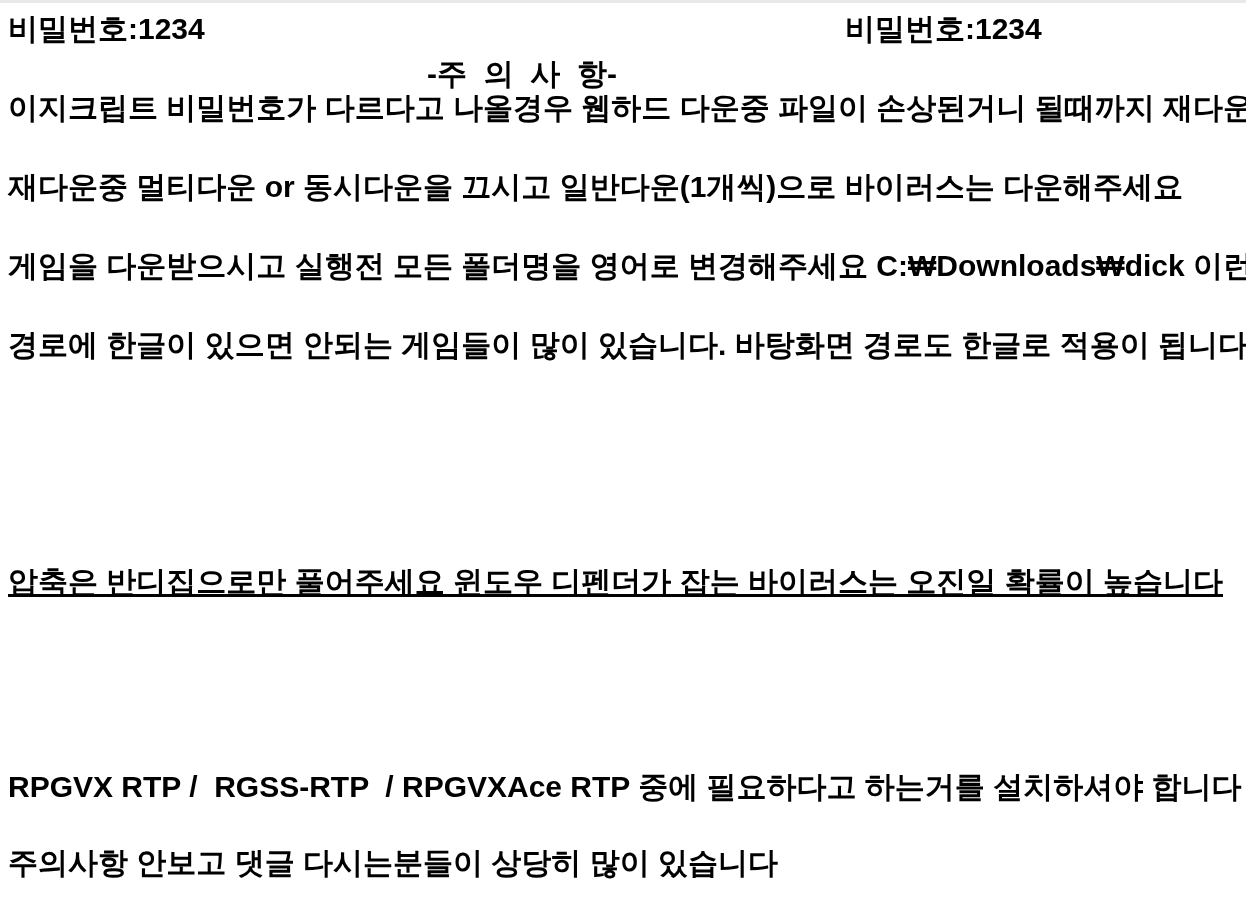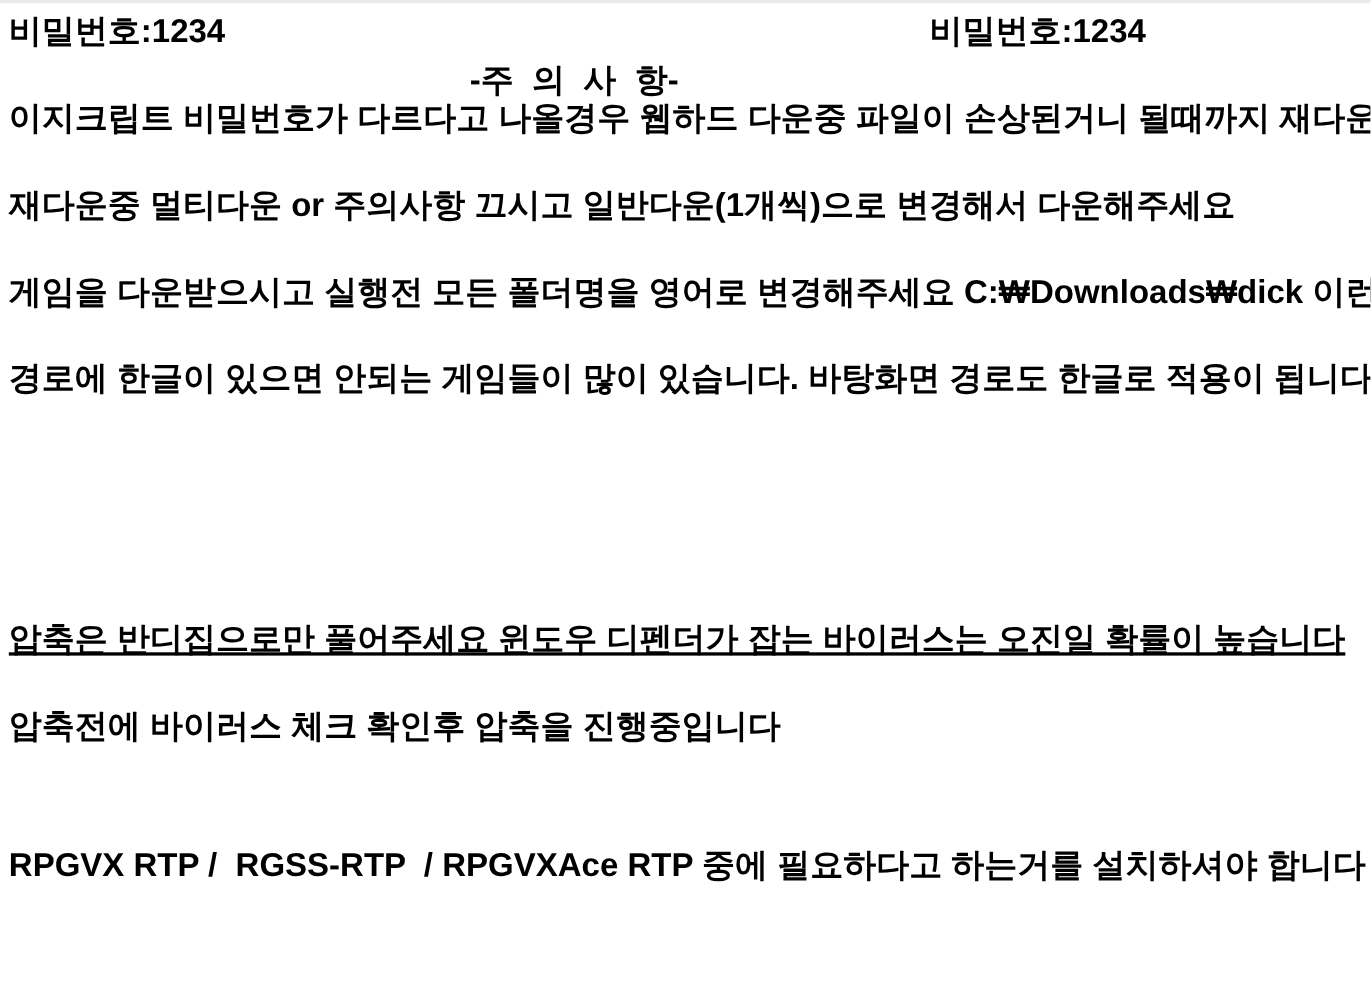--- a/index.html
+++ b/index.html
@@ -56,20 +56,20 @@
 
   <div class="top-strip"></div>
 
   <div class="txt hdr-left">비밀번호:1234</div>
 
   <div class="txt hdr-title">-주  의  사  항-</div>
 
   <div class="txt hdr-right">비밀번호:1234</div>
 
   <div class="txt line l0">이지크립트 비밀번호가 다르다고 나올경우 웹하드 다운중 파일이 손상된거니 될때까지 재다운</div>
-  <div class="txt line l1">재다운중 멀티다운 or 주의사항 끄시고 일반다운(1개씩)으로 변경해서 다운해주세요</div>
+  <div class="txt line l1">재다운중 멀티다운 or 동시다운을 끄시고 일반다운(1개씩)으로 바이러스는 다운해주세요</div>
   <div class="txt line l2">게임을 다운받으시고 실행전 모든 폴더명을 영어로 변경해주세요 C:₩Downloads₩dick 이런식</div>
   <div class="txt line l3">경로에 한글이 있으면 안되는 게임들이 많이 있습니다. 바탕화면 경로도 한글로 적용이 됩니다</div>
   <div class="txt line l6">압축은 반디집으로만 풀어주세요 윈도우 디펜더가 잡는 바이러스는 오진일 확률이 높습니다</div>
-  <div class="txt line l7">압축전에 바이러스 체크 확인후 압축을 진행중입니다</div>
   <div class="txt line l9">RPGVX RTP /  RGSS-RTP  / RPGVXAce RTP 중에 필요하다고 하는거를 설치하셔야 합니다</div>
+  <div class="txt line l10">주의사항 안보고 댓글 다시는분들이 상당히 많이 있습니다</div>
 
 </div>
 
 </body></html>

